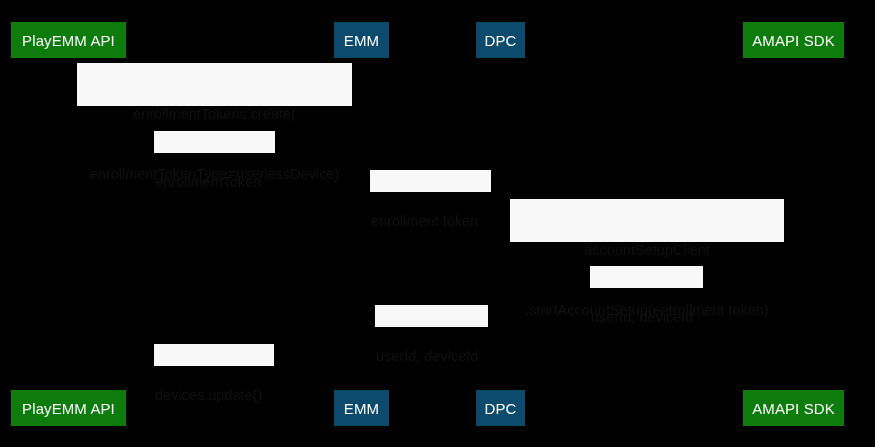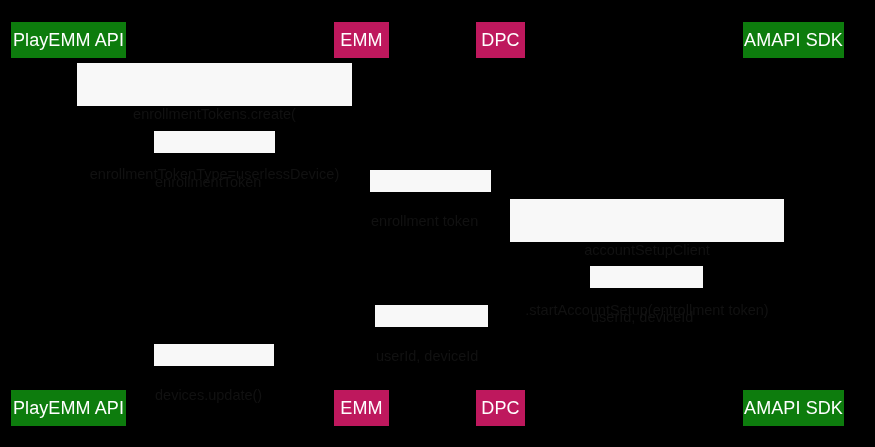--- a/index.html
+++ b/index.html
@@ -15,28 +15,28 @@
     background: #000000;
     overflow: hidden;
     font-family: "Liberation Sans", sans-serif;
   }
   .participant {
     position: absolute;
     display: flex;
     align-items: center;
     justify-content: center;
     color: #ffffff;
-    font-size: 18px;
+    font-size: 15px;
     line-height: 1;
     box-sizing: border-box;
     white-space: nowrap;
     letter-spacing: 0.1px;
   }
   .participant.green { background: #0d7c0d; }
-  .participant.blue  { background: #be185d; }
+  .participant.blue  { background: #0c4a6e; }
 
   .lifeline {
     position: absolute;
     width: 1px;
     background: #000000;
     top: 58px;
     bottom: 57px;
   }
 
   .msg {

